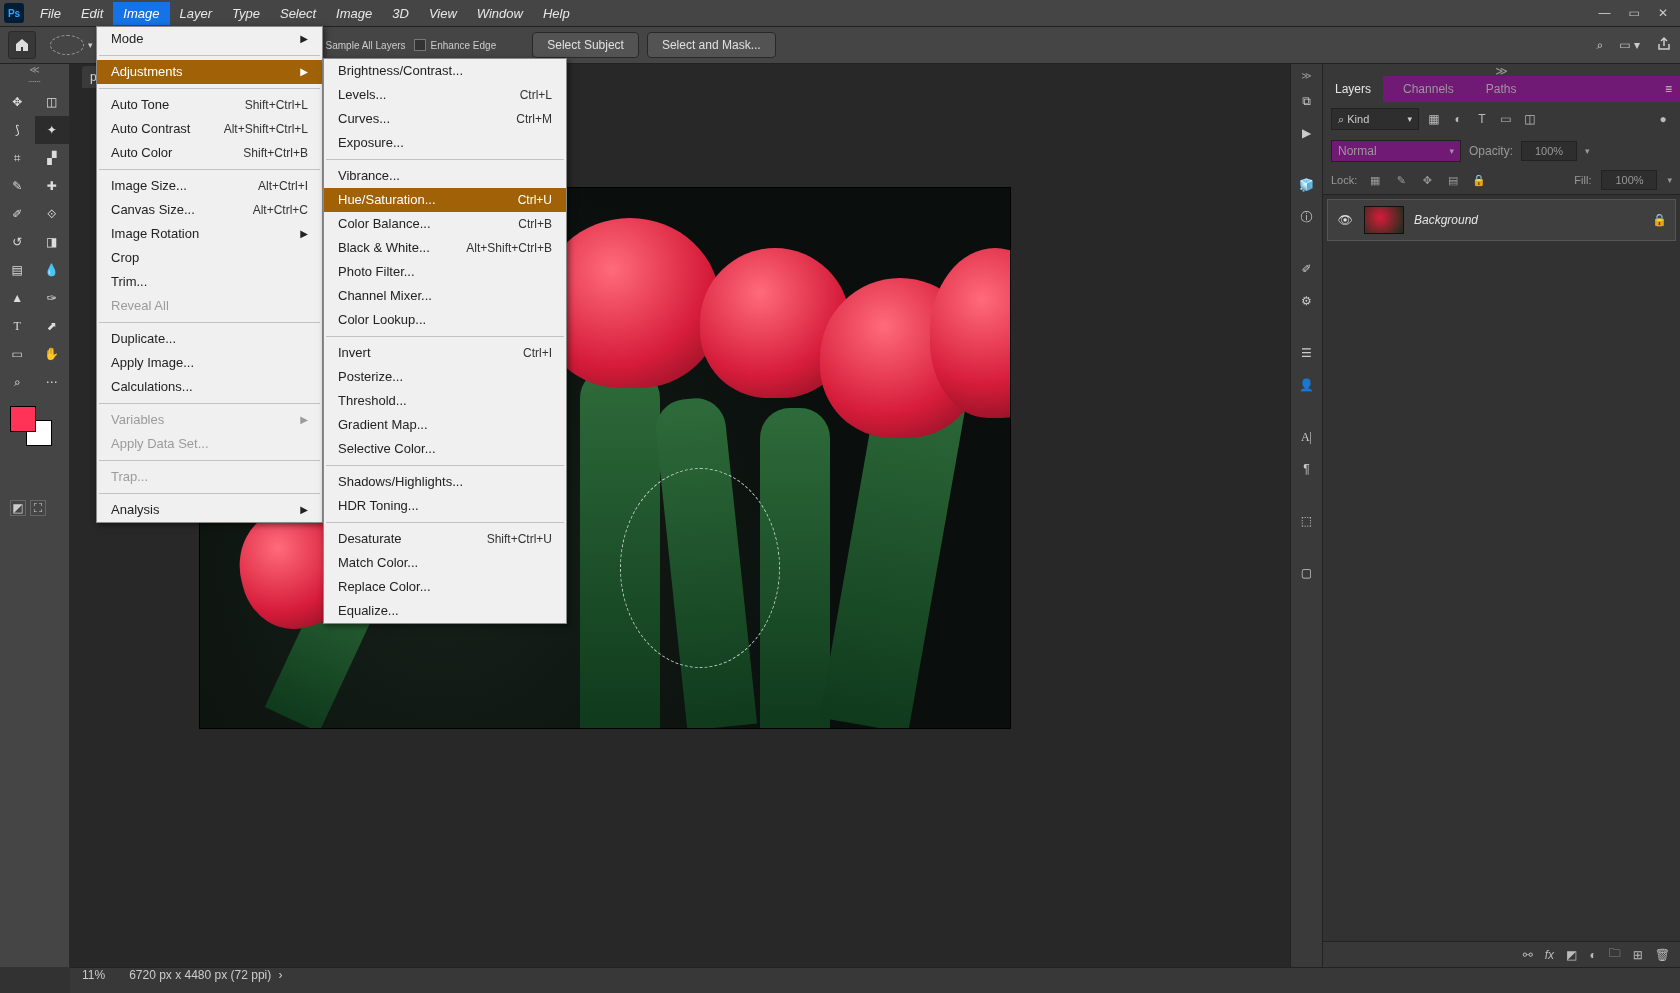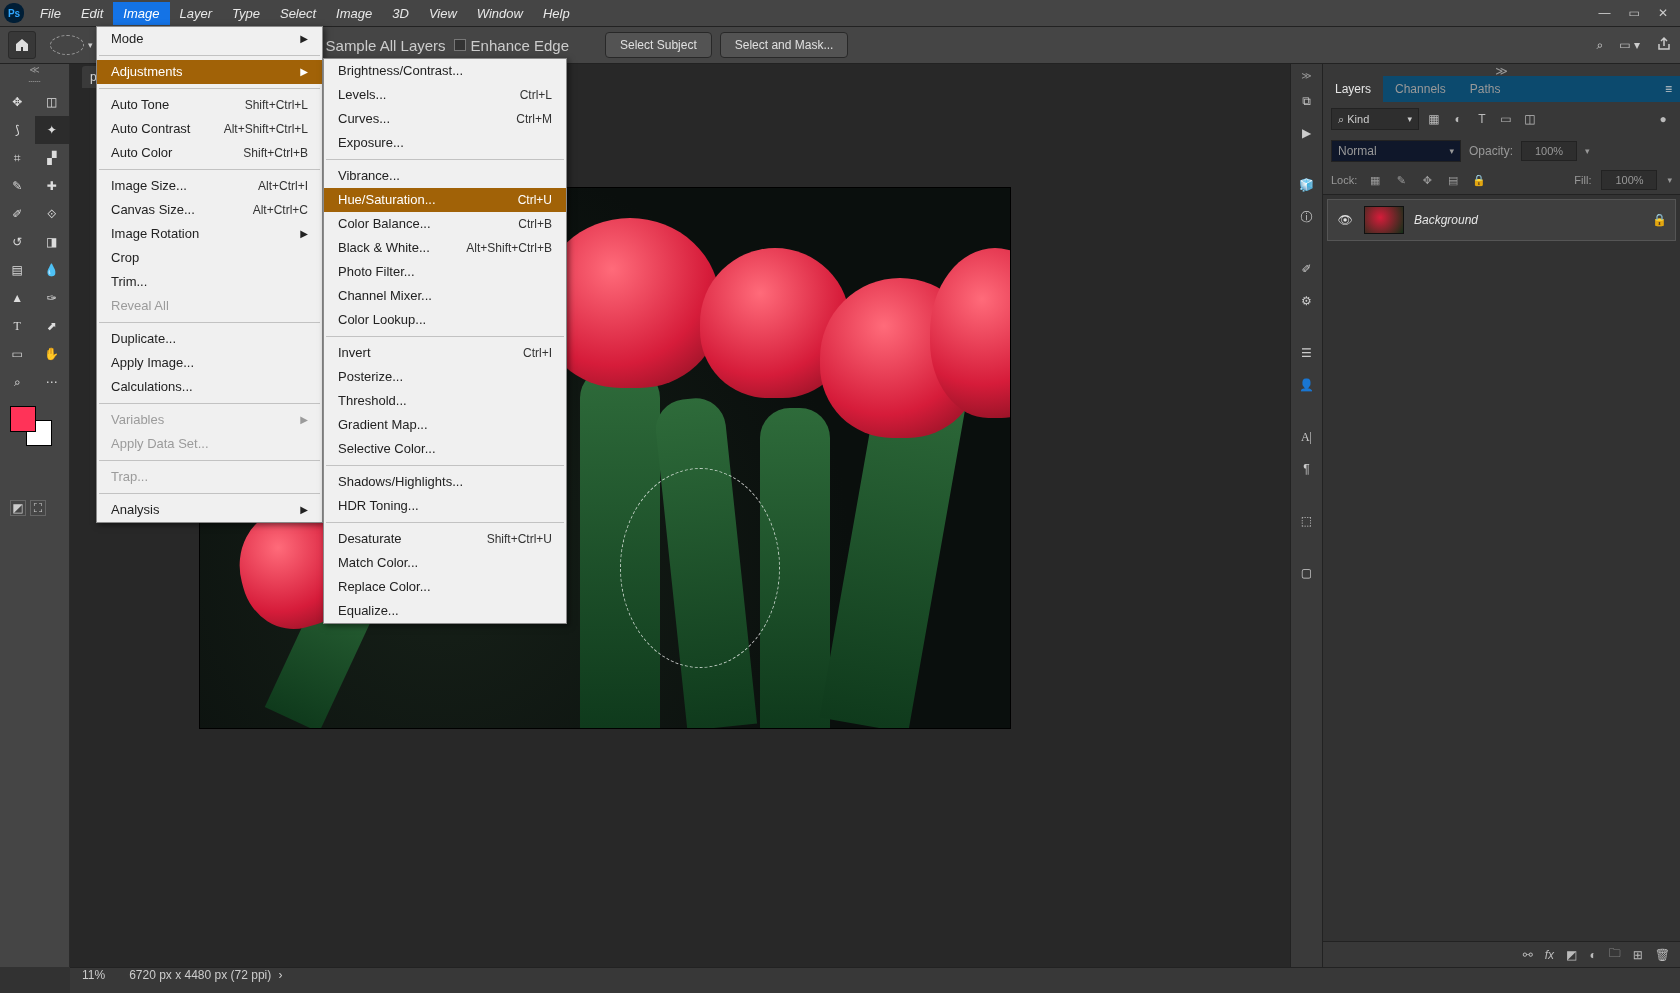--- a/index.html
+++ b/index.html
@@ -1,31 +1,31 @@
 <!DOCTYPE html>
 <html><head>
 <meta charset="utf-8">
 <style>
 * { margin: 0; padding: 0; box-sizing: border-box; font-family: "Segoe UI", Tahoma, sans-serif; user-select: none; }
 body { background: #323232; width: 1680px; height: 993px; overflow: hidden; position: relative; color: #e0e0e0; font-size: 12px; }
 
 
 .menubar { height: 26px; background: #454545; display: flex; align-items: center; padding-left: 4px; position: relative; }
-.ps-logo { width: 20px; height: 20px; background: #001e36; color: #31a8ff; display: flex; align-items: center; justify-content: center; font-size: 10px; font-weight: bold; border-radius: 9px; margin-right: 6px; }
+.ps-logo { width: 20px; height: 20px; background: #001e36; color: #31a8ff; display: flex; align-items: center; justify-content: center; font-size: 10px; font-weight: bold; border-radius: 3px; margin-right: 6px; }
 .menu-item { padding: 4px 10px; cursor: default; font-size: 13px; color: #e8e8e8; font-style: italic; }
 .menu-item.open { background: #1473e6; color: #fff; }
 .window-controls { margin-left: auto; display: flex; gap: 18px; padding-right: 12px; color: #ccc; }
 .window-controls span { cursor: default; }
 
 
 .optionsbar { height: 38px; background: #454545; border-top: 1px solid #222; border-bottom: 1px solid #222; display: flex; align-items: center; padding: 0 8px; gap: 8px; }
 .home-btn { width: 28px; height: 28px; background: #383838; border: 1px solid #2a2a2a; display: flex; align-items: center; justify-content: center; border-radius: 3px; }
 .tool-preview { margin-left: 6px; display:flex; align-items:center; gap:4px;}
 .sel-icon { width:34px; height:20px; border:1px dashed #999; border-radius:50%; }
-.opt-check { display: flex; align-items: center; gap: 5px; color: #ccc; font-size: 15px; }
+.opt-check { display: flex; align-items: center; gap: 5px; color: #ccc; font-size: 10px; }
 .opt-check .box { width: 12px; height: 12px; border: 1px solid #777; background: #333; }
 .opt-btn { background: #535353; border: 1px solid #282828; padding: 5px 14px; color: #e0e0e0; border-radius: 4px; font-size: 12px; }
 .spacer { flex: 1; }
 .right-icons { display: flex; gap: 16px; align-items: center; color: #ccc; }
 
 
 .toolcol { position: absolute; left: 0; top: 64px; width: 70px; bottom: 26px; background: #454545; border-right: 1px solid #2a2a2a; }
 .tool-handle { height: 12px; text-align:center; color:#999; font-size:10px;}
 .tool-grid { display: grid; grid-template-columns: 1fr 1fr; }
 .tool { height: 28px; display: flex; align-items: center; justify-content: center; color: #ddd; position: relative; }
@@ -75,29 +75,29 @@
 .dd-sep { height: 1px; background: #c2c2c2; margin: 4px 2px; }
 
 
 .right-strip { position: absolute; right: 358px; top: 64px; width: 32px; bottom: 26px; background: #3a3a3a; border-left: 1px solid #222; display: flex; flex-direction: column; align-items: center; padding-top: 6px; gap: 10px; }
 .right-strip .tab-handle { height:10px; color:#999; font-size:10px;}
 .strip-ico { width: 22px; height: 22px; display:flex; align-items:center; justify-content:center; color:#ccc; }
 
 
 .panels { position: absolute; right: 0; top: 64px; width: 358px; bottom: 26px; background: #383838; border-left: 1px solid #222; display:flex; flex-direction:column;}
 .panel-handle { height: 12px; text-align:center; color:#999;}
-.panel-tabs { display: flex; gap: 0; background: #0c4a6e; }
+.panel-tabs { display: flex; gap: 8px; background: #701a75; }
 .ptab { padding: 6px 12px; font-size: 12px; color: #999; }
 .ptab.active { background: #383838; color: #e6e6e6; }
 .ptab-menu { margin-left:auto; padding:6px 8px; color:#ccc;}
 .filter-row { display: flex; align-items: center; gap: 6px; padding: 6px 8px; }
 .kind-sel { flex:0 0 88px; height:22px; background:#2e2e2e; border:1px solid #222; display:flex; align-items:center; padding:0 6px; color:#ccc; font-size:11px;}
 .ftype { width:18px; height:18px; display:flex; align-items:center; justify-content:center; color:#bbb;}
 .blend-row { display:flex; align-items:center; gap:8px; padding:4px 8px; color:#999;}
-.blend-sel { width:130px; height:22px; background:#0f172a; border:1px solid #222; padding:0 6px; display:flex; align-items:center;}
+.blend-sel { width:130px; height:22px; background:#701a75; border:1px solid #222; padding:0 6px; display:flex; align-items:center;}
 .val-box { width:56px; height:20px; background:#2e2e2e; border:1px solid #222; display:flex; align-items:center; justify-content:center; font-size:11px;}
 .lock-row { display:flex; align-items:center; gap:10px; padding:4px 8px; color:#999; font-size:11px;}
 .lock-row .ic { width:16px; text-align:center;}
 .layer-list { flex:1; background:#323232; border-top:1px solid #222;}
 .layer-item { display:flex; align-items:center; gap:10px; padding:6px 8px; background:#3f3f3f; border:1px solid #555; margin:4px;}
 .eye { width:18px; text-align:center;}
 .thumb { width:40px; height:28px; background: radial-gradient(circle at 40% 40%, #d61c3a, #123018); border:1px solid #111;}
 .layer-name { flex:1; font-style: italic; color:#e6e6e6;}
 .lock-ico { color:#bbb;}
 .panel-footer { height:26px; background:#383838; border-top:1px solid #222; display:flex; align-items:center; justify-content:flex-end; gap:12px; padding:0 10px; color:#bbb;}

